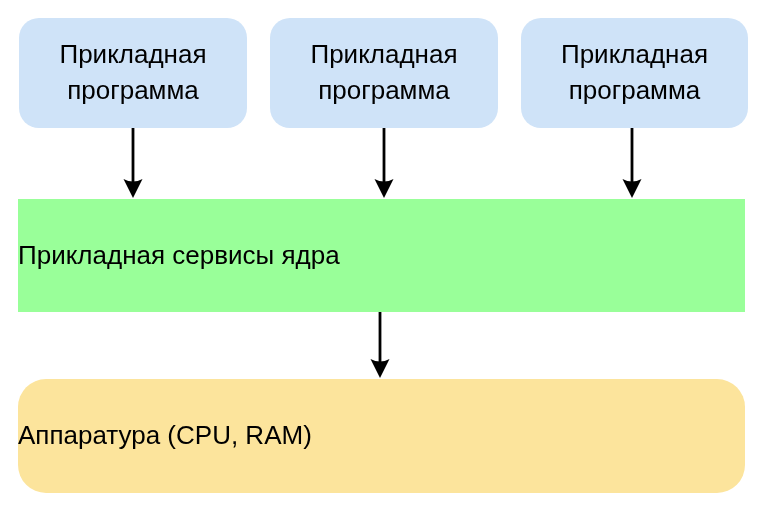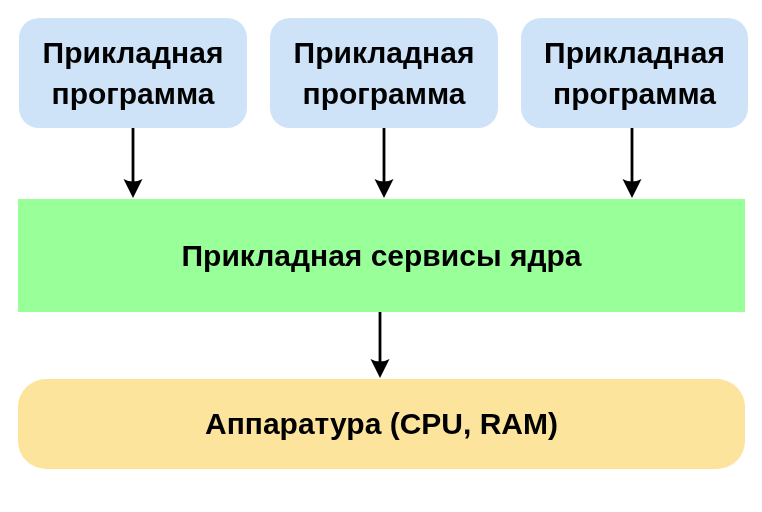--- a/index.html
+++ b/index.html
@@ -13,26 +13,25 @@
     height: 512px;
     background: var(--background, #ffffff);
     font-family: "Liberation Sans", sans-serif;
     color: var(--text, #000000);
     overflow: hidden;
   }
   .box {
     position: absolute;
     display: flex;
     align-items: center;
-    justify-content: center;
+    justify-content: flex-start;
     text-align: center;
-    font-size: 30px;
+    font-size: 26px;
     line-height: 1.38;
     color: var(--text, #000000);
-    font-weight: bold;
   }
   .app-box {
     top: 18px;
     width: 228px;
     height: 110px;
     background: var(--app-box-bg, #cfe3f8);
     border-radius: 20px;
     padding: 0 10px;
     box-sizing: border-box;
   }
@@ -44,21 +43,21 @@
     top: 199px;
     width: 727px;
     height: 113px;
     background: var(--kernel-box-bg, #99ff99);
     border-radius: 0;
   }
   .hardware-box {
     left: 18px;
     top: 379px;
     width: 727px;
-    height: 90px;
+    height: 114px;
     background: var(--hardware-box-bg, #fce49c);
     border-radius: 28px;
   }
   .arrows-layer {
     position: absolute;
     left: 0;
     top: 0;
     width: 762px;
     height: 512px;
     color: var(--arrow, #000000);

